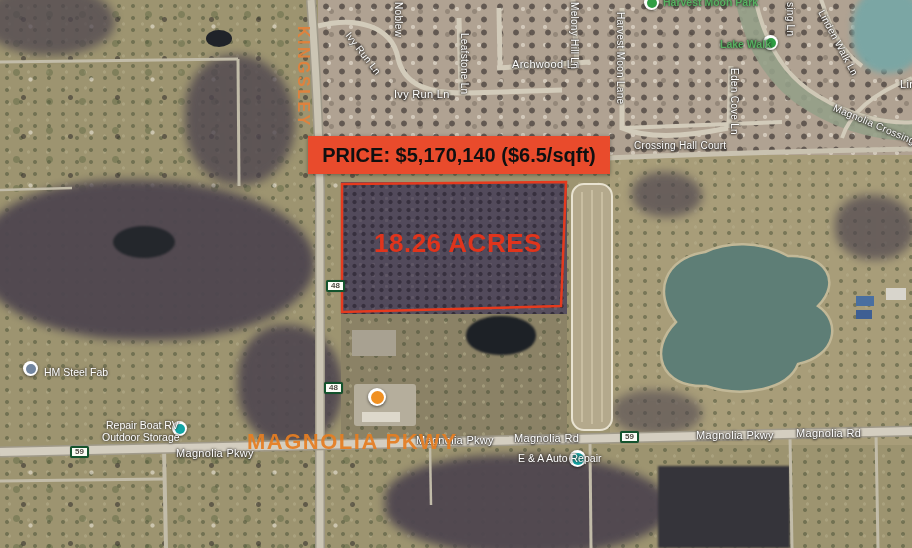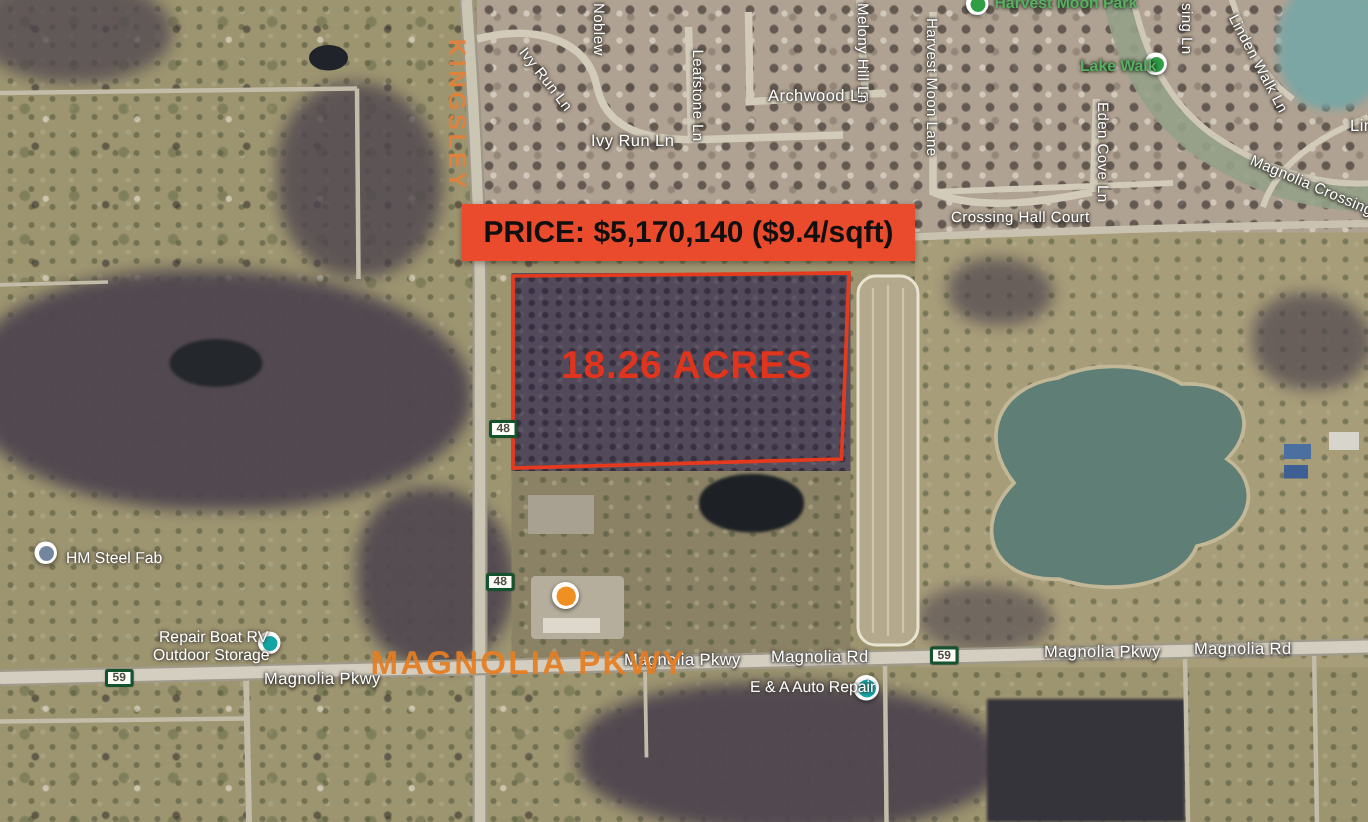--- a/index.html
+++ b/index.html
@@ -169,20 +169,20 @@
   <div class="st big" style="left:514px;top:432px">Magnolia Rd</div>
   <div class="st big" style="left:696px;top:429px">Magnolia Pkwy</div>
   <div class="st big" style="left:796px;top:427px">Magnolia Rd</div>
   <div class="st big" style="left:176px;top:447px">Magnolia Pkwy</div>
 
   <div class="poi-g" style="left:663px;top:-4px">Harvest Moon Park</div>
   <div class="poi-g" style="left:720px;top:38px">Lake Walk</div>
   <div class="poi-w" style="left:44px;top:366px">HM Steel Fab</div>
   <div class="poi-w" style="left:106px;top:419px">Repair Boat RV</div>
   <div class="poi-w" style="left:102px;top:431px">Outdoor Storage</div>
-  <div class="poi-w" style="left:500px;top:452px">E &amp; A Auto Repair</div>
+  <div class="poi-w" style="left:518px;top:452px">E &amp; A Auto Repair</div>
 
   <div id="kingsley-label">KINGSLEY</div>
-  <div id="price-banner">PRICE: $5,170,140 ($9.4/sqft)</div>
+  <div id="price-banner">PRICE: $5,170,140 ($6.5/sqft)</div>
   <div id="acres-label">18.26 ACRES</div>
   <div id="magnolia-overlay">MAGNOLIA PKWY</div>
 
 </div>
 
 </body></html>

